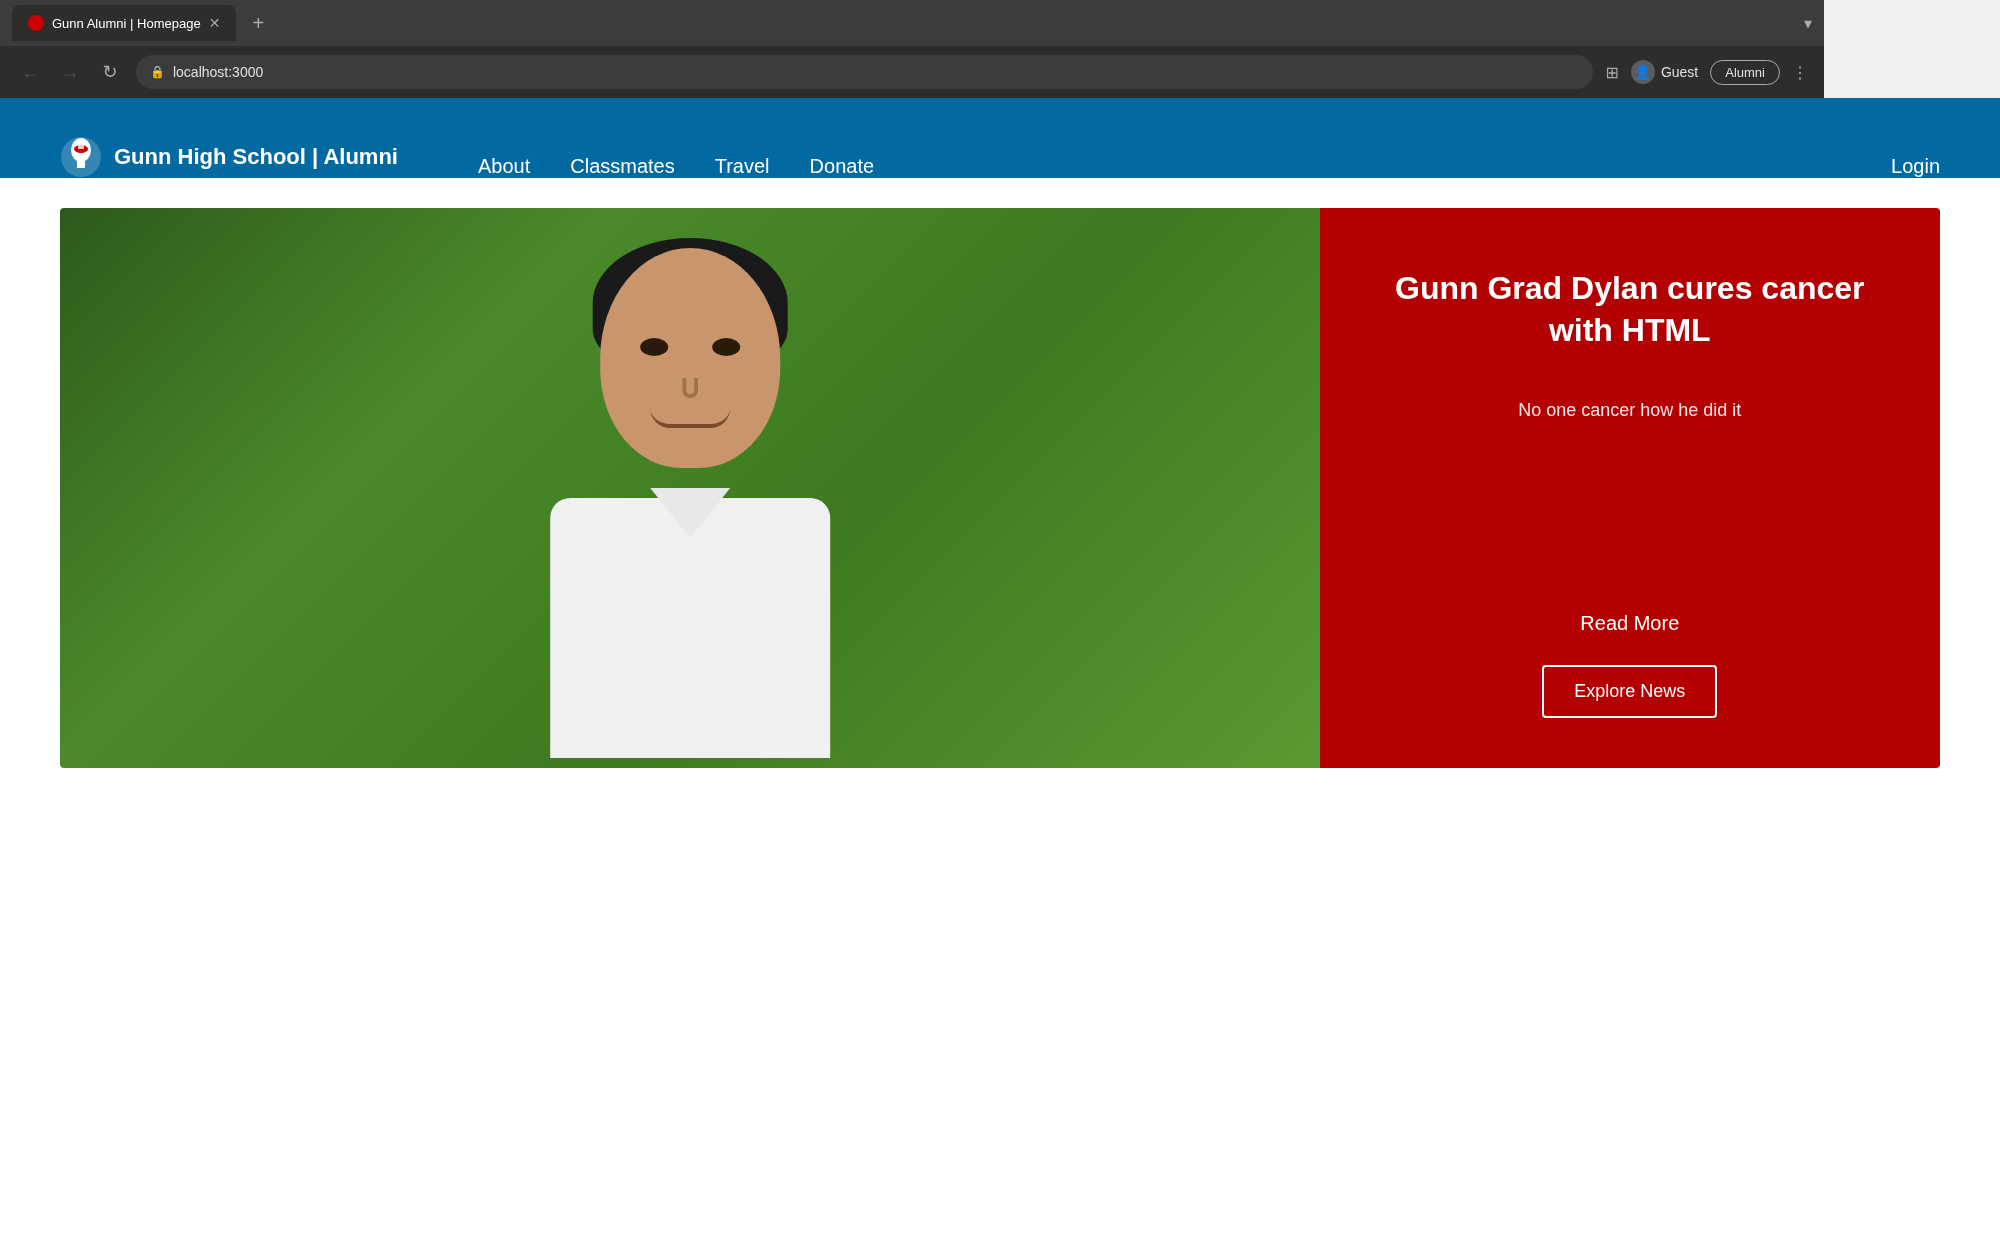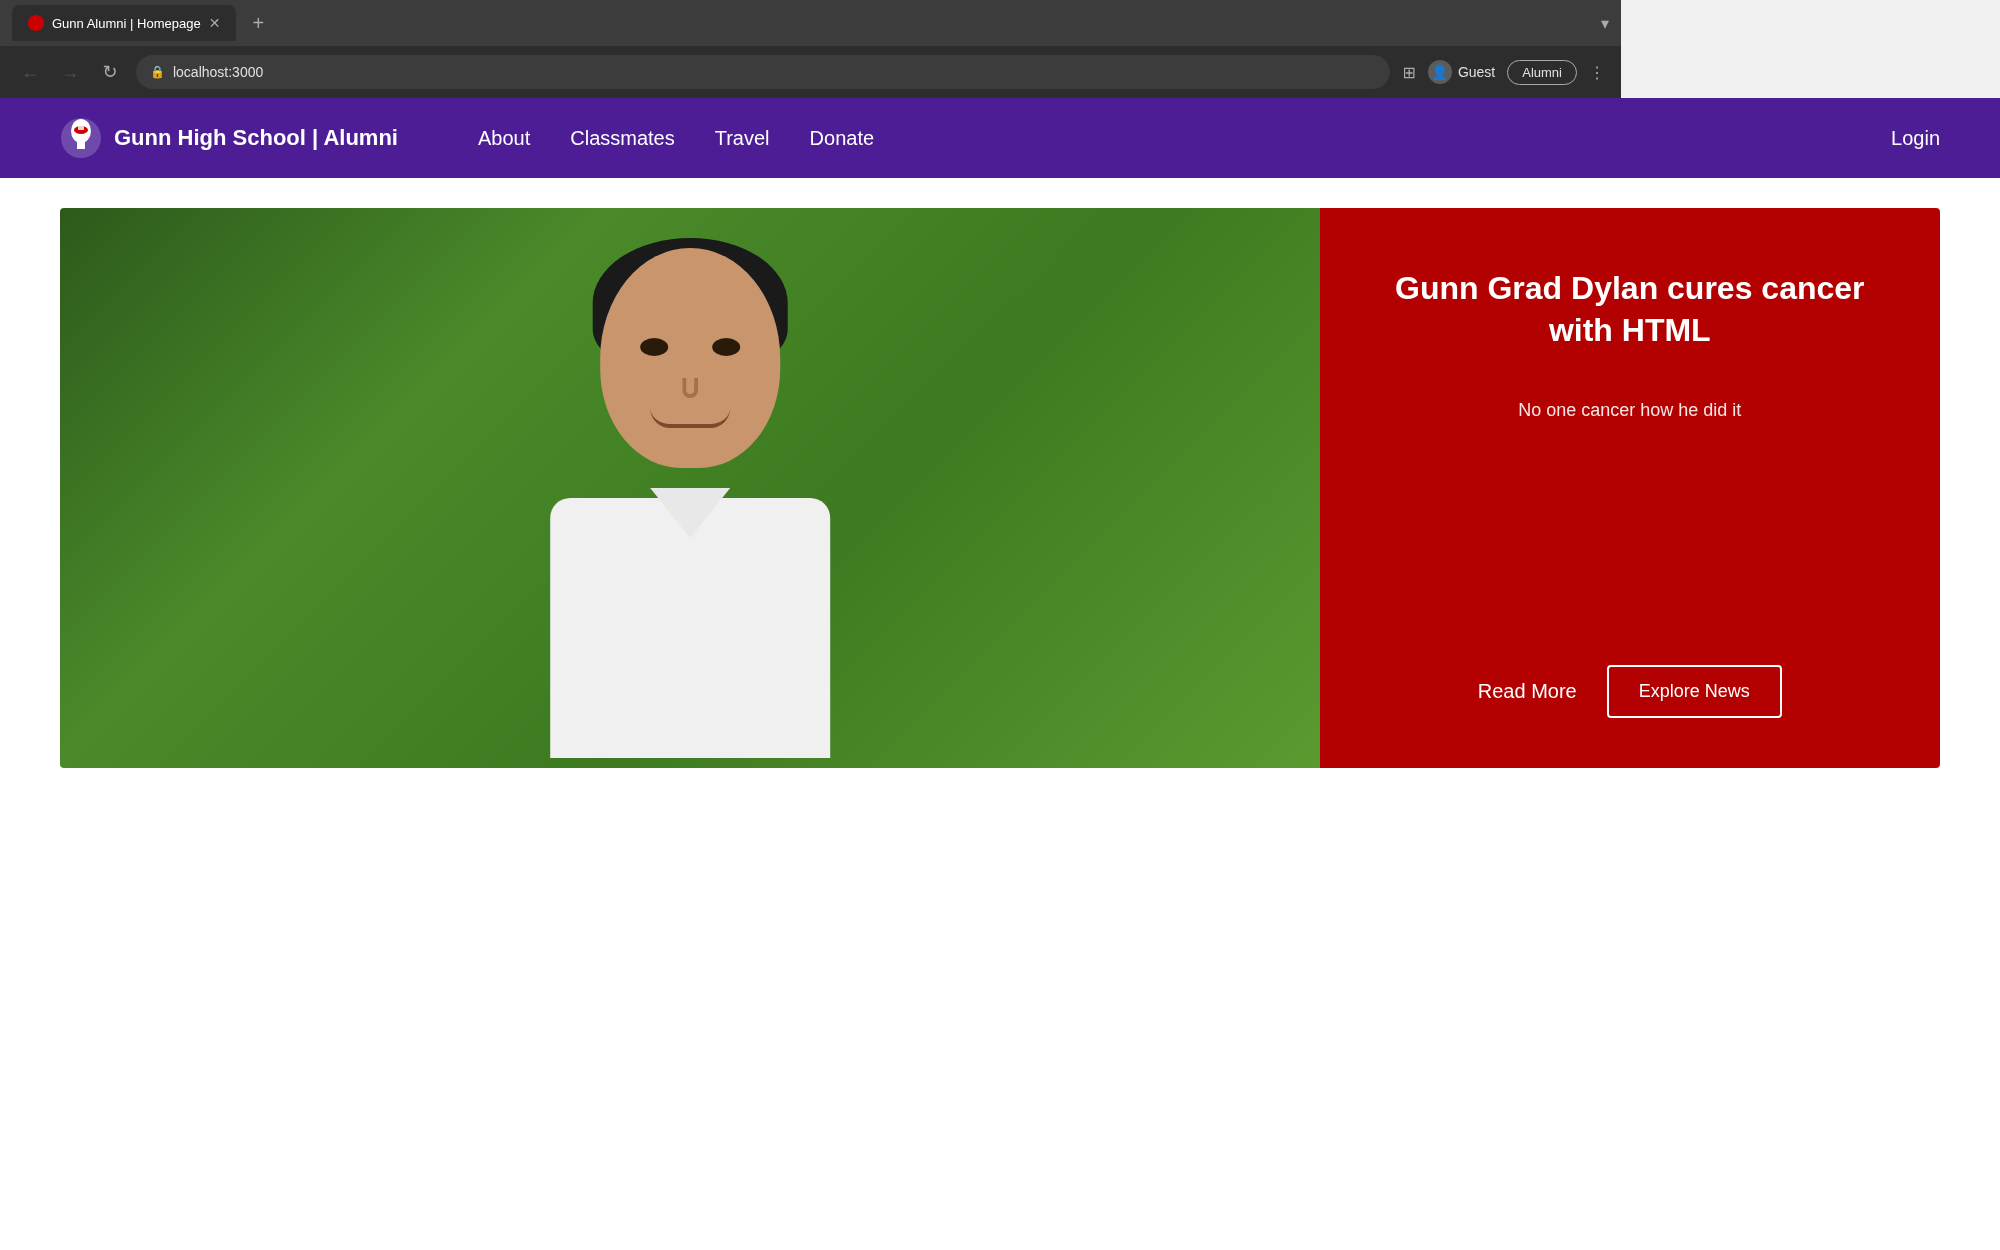--- a/index.html
+++ b/index.html
@@ -1,20 +1,20 @@
 <!DOCTYPE html>
 <html><head>
   <meta charset="utf-8">
   <style>
     * { margin: 0; padding: 0; box-sizing: border-box; }
     body { font-family: Arial, sans-serif; background: #f0f0f0; width: 2000px; min-height: 1250px; overflow-x: hidden; }
 
     
     .browser-chrome {
-      width: 1621px;
+      width: 1824px;
       background: #6d28d9;
       padding: 0;
     }
     .browser-tab-bar {
       display: flex;
       align-items: center;
       background: #3c3c3c;
       height: 46px;
       padding: 0 12px;
       gap: 8px;
@@ -120,24 +120,24 @@
       cursor: pointer;
     }
 
     
     .website {
       background: #fff;
     }
 
     
     .navbar {
-      background: #4c1d95;
+      background: #0369a1;
       height: 80px;
       display: flex;
-      align-items: center;
+      align-items: flex-end;
       padding: 0 60px;
       position: relative;
     }
     .navbar-brand {
       display: flex;
       align-items: center;
       gap: 12px;
       color: #fff;
       text-decoration: none;
     }
@@ -268,20 +268,21 @@
       font-size: 18px;
       text-align: center;
       line-height: 1.5;
     }
     .hero-actions {
       margin-top: auto;
       display: flex;
       align-items: center;
       gap: 30px;
       justify-content: center;
+      flex-direction: column;
     }
     .hero-read-more {
       color: #fff;
       font-size: 20px;
       cursor: pointer;
       font-weight: 500;
       text-decoration: none;
     }
     .hero-explore-btn {
       background: transparent;

